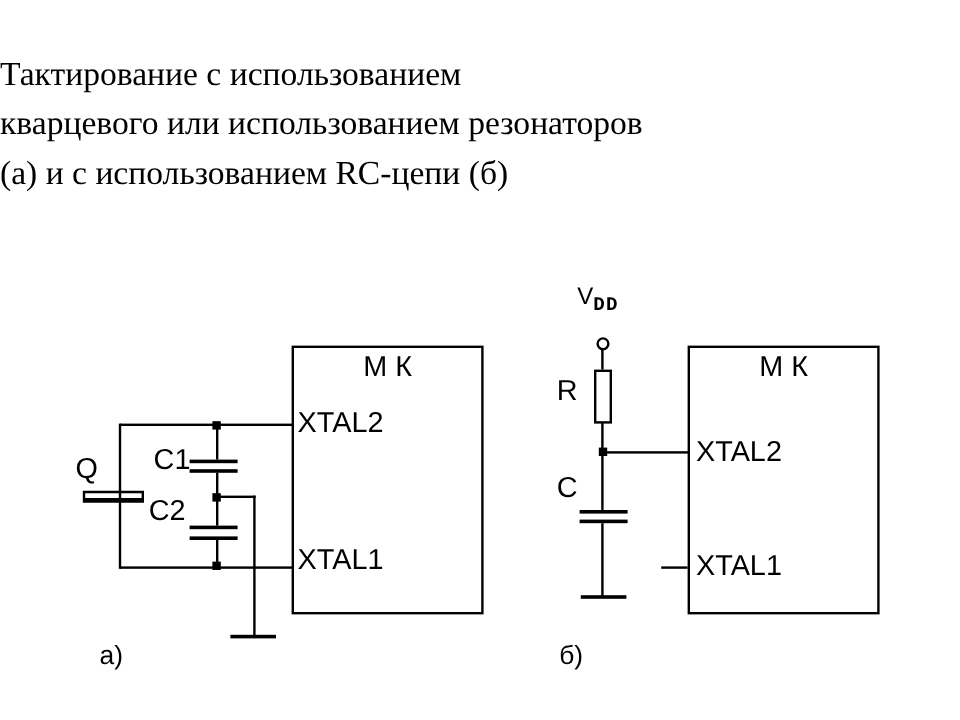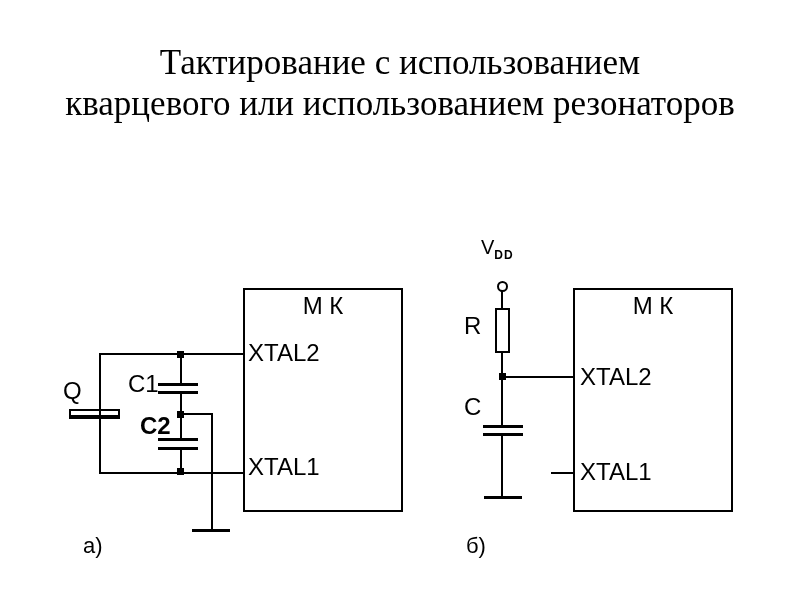--- a/index.html
+++ b/index.html
@@ -11,23 +11,22 @@
     background: var(--paper, #ffffff);
     color: var(--ink, #000000);
     font-family: "Liberation Sans", sans-serif;
     overflow: hidden;
   }
   .title {
     position: absolute;
     top: 42px;
     left: 0;
     width: 800px;
-    text-align: center;
     font-family: "Liberation Serif", serif;
-    font-size: 35px;
+    font-size: 28px;
     line-height: 41px;
     font-weight: normal;
   }
   
   .w {
     position: absolute;
     background: var(--ink, #000000);
   }
   .box {
     position: absolute;
@@ -71,34 +70,36 @@
     box-sizing: border-box;
     border: 2px solid var(--ink, #000000);
     background: var(--paper, #ffffff);
   }
   .vdd {
     position: absolute;
     font-size: 20px;
     line-height: 20px;
   }
   .sub {
-    font-size: 12px;
+    font-size: 16px;
     font-weight: bold;
     vertical-align: -5px;
     letter-spacing: 1px;
+    font-family: Liberation Mono, monospace;
   }
 </style>
 </head>
 <body>
 
 <div class="slide">
 
   <div class="title">
     <div>Тактирование с использованием</div>
     <div>кварцевого или использованием резонаторов</div>
+    <div>(а) и с использованием RC-цепи (б)</div>
   </div>
 
   <div>
 
     <div class="box" style="left:243px; top:288px; width:160px; height:224px;"></div>
     <div class="chip-name" style="left:243px; top:294px; width:160px;">М К</div>
     <div class="lbl" style="left:248px; top:341px;">XTAL2</div>
     <div class="lbl" style="left:248px; top:455px;">XTAL1</div>
 
     <div class="w" style="left:100px; top:353px; width:144px; height:2px;"></div>
@@ -111,21 +112,21 @@
     <div class="w" style="left:180px; top:353px; width:2px; height:30px;"></div>
     <div class="w" style="left:180px; top:394px; width:2px; height:44px;"></div>
     <div class="w" style="left:180px; top:450px; width:2px; height:24px;"></div>
 
     <div class="w" style="left:158px; top:383px; width:40px; height:3px;"></div>
     <div class="w" style="left:158px; top:391px; width:40px; height:3px;"></div>
     <div class="lbl" style="left:128px; top:372px;">C1</div>
 
     <div class="w" style="left:158px; top:438px; width:40px; height:3px;"></div>
     <div class="w" style="left:158px; top:447px; width:40px; height:3px;"></div>
-    <div class="lbl" style="left:140px; top:414px;font-weight:bold;">C2</div>
+    <div class="lbl" style="left:124px; top:414px;">C2</div>
 
     <div class="w" style="left:177px; top:351px; width:7px; height:7px;"></div>
     <div class="w" style="left:177px; top:411px; width:7px; height:7px;"></div>
     <div class="w" style="left:177px; top:468px; width:7px; height:7px;"></div>
 
     <div class="w" style="left:181px; top:413px; width:32px; height:2px;"></div>
     <div class="w" style="left:211px; top:413px; width:2px; height:118px;"></div>
     <div class="w" style="left:192px; top:529px; width:38px; height:3px;"></div>
 
     <div class="caption" style="left:83px; top:535px;">а)</div>

